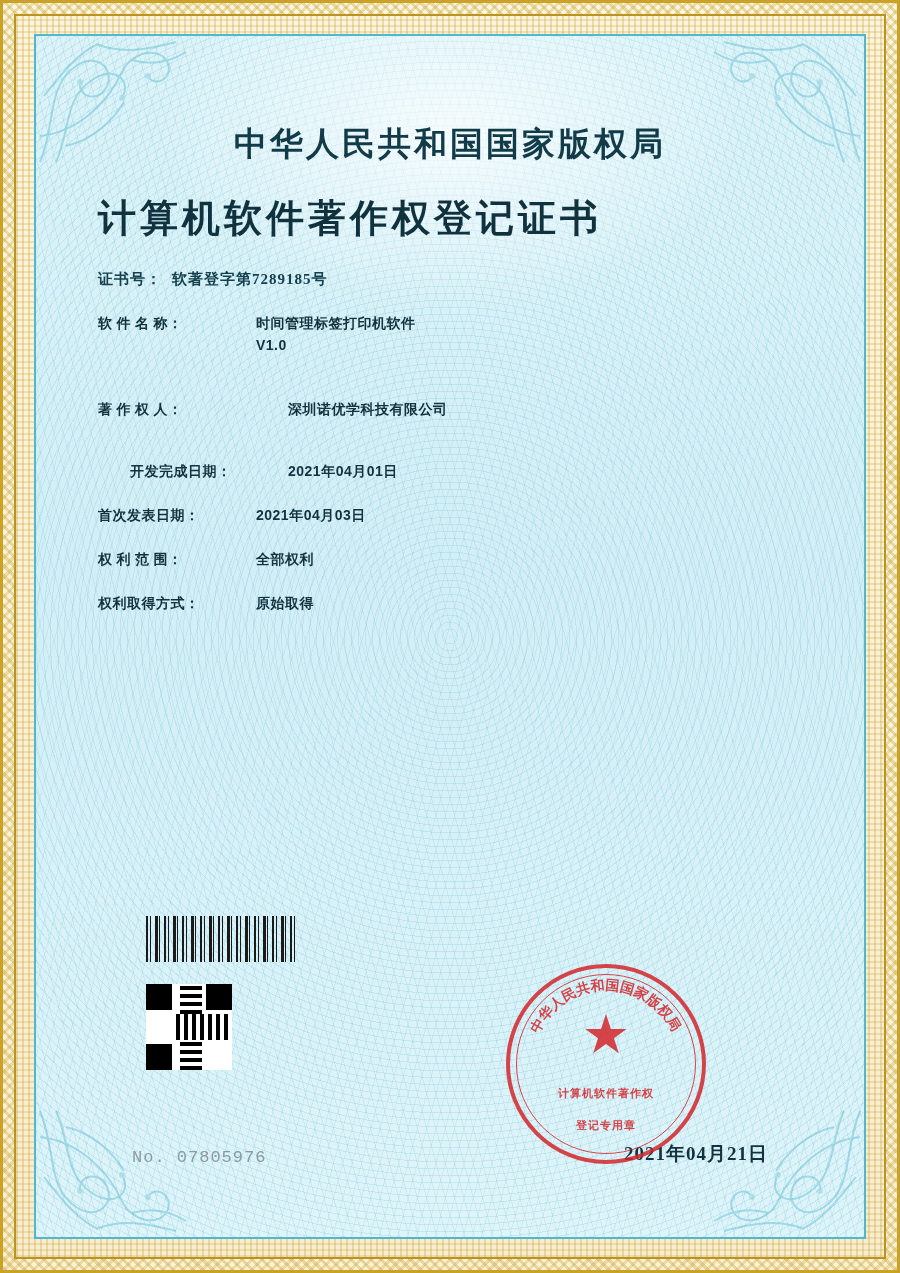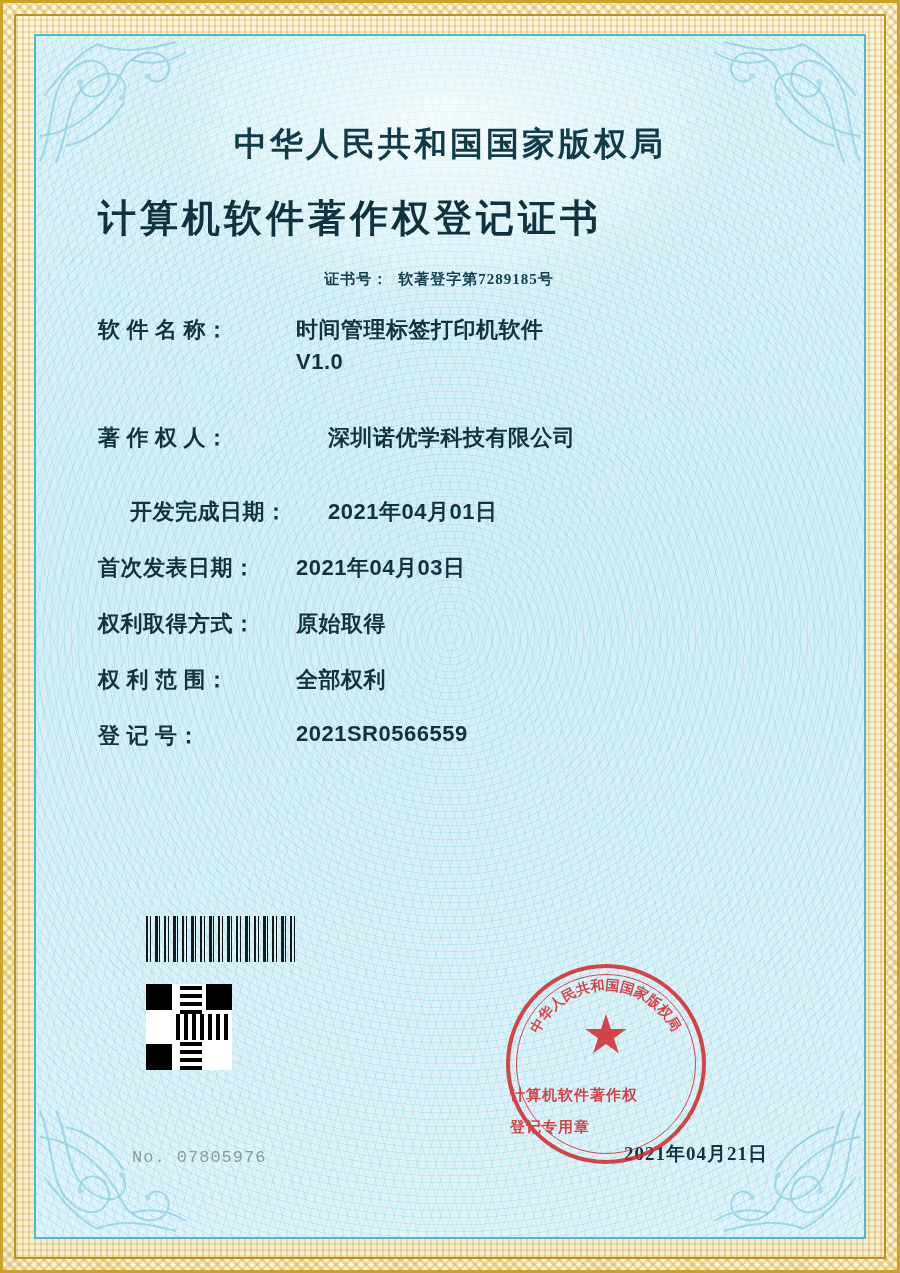--- a/index.html
+++ b/index.html
@@ -94,47 +94,46 @@
     font-family: "Liberation Serif", serif;
     font-size: 38px;
     font-weight: bold;
     letter-spacing: 4px;
     color: #10323f;
     margin-top: 26px;
   }
 
   .cert-no-row {
     margin-top: 26px;
-    text-align: center;
+    text-align: left;
     padding-right: 22px;
     font-size: 15px;
     font-weight: bold;
     color: #15414f;
     letter-spacing: 1px;
   }
   .cert-no-row .label { margin-right: 10px; }
 
   .field {
     display: flex;
     align-items: flex-start;
     margin-top: 26px;
-    font-size: 22px;
+    font-size: 14px;
     color: #12323e;
   }
   .field .fl {
     width: 158px;
     flex: 0 0 158px;
     font-weight: bold;
     letter-spacing: 0.5px;
     white-space: pre;
   }
   .field .fv {
     font-weight: bold;
     letter-spacing: 0.5px;
-    margin-left: 40px;
   }
   .field .fv .line2 { display: block; margin-top: 4px; font-family: "Liberation Sans", sans-serif; }
 
   .field.gap-top { margin-top: 44px; padding-left: 32px; }
   .field.owner { margin-top: 48px; gap: 32px; }
 
   .field-num .fv { font-family: "Liberation Sans", sans-serif; font-weight: bold; }
 
   .statement {
     margin-top: 44px;
@@ -218,22 +217,22 @@
     position: absolute;
     left: 0; right: 0; top: 14px;
     text-align: center;
     font-size: 13px;
     font-weight: bold;
     letter-spacing: 7px;
   }
   .seal-line1, .seal-line2 {
     position: absolute;
     left: 0; right: 0;
-    text-align: left;
-    font-size: 15px;
+    text-align: center;
+    font-size: 11px;
     font-weight: bold;
     letter-spacing: 1px;
   }
   .seal-line1 { top: 118px; }
   .seal-line2 { top: 150px; }
 
   .seal-arc-char {
     position: absolute;
     left: 50%;
     top: 50%;
@@ -371,33 +370,29 @@
         <div class="fl">开发完成日期：</div>
         <div class="fv">2021年04月01日</div>
       </div>
 
       <div class="field field-num">
         <div class="fl">首次发表日期：</div>
         <div class="fv">2021年04月03日</div>
       </div>
 
       <div class="field">
+        <div class="fl">权 利 范 围：</div>
+        <div class="fv">全部权利</div>
+      </div>
+
+      <div class="field">
         <div class="fl">权利取得方式：</div>
         <div class="fv">原始取得</div>
       </div>
 
-      <div class="field">
-        <div class="fl">权 利 范 围：</div>
-        <div class="fv">全部权利</div>
-      </div>
-
-      <div class="field field-num">
-        <div class="fl">登 记 号：</div>
-        <div class="fv">2021SR0566559</div>
-      </div>
 
       <div class="statement">
       </div>
 
     </div>
 
     <div class="codes">
       <div class="barcode"></div>
       <div class="qr"></div>
     </div>

